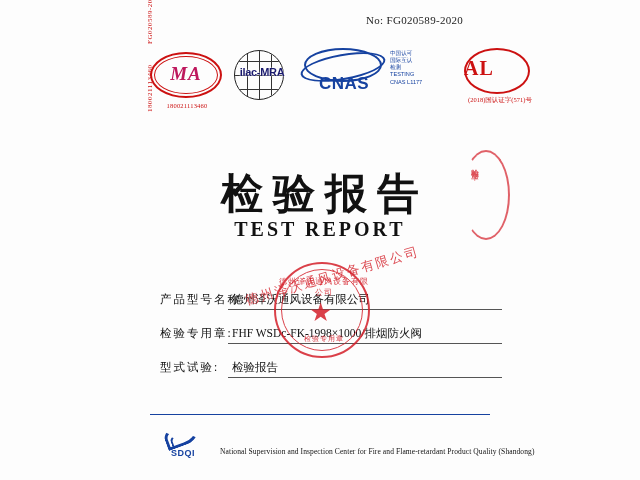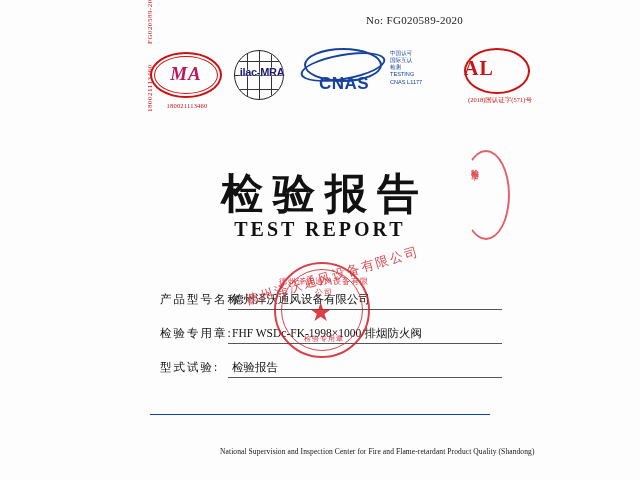--- a/index.html
+++ b/index.html
@@ -565,15 +565,20 @@
   <div class="seal-main">
     <div class="inner"></div>
     <div class="arc-top">德州泽沃通风设备有限公司</div>
     <div class="star">★</div>
     <div class="arc-bottom">检验专用章</div>
   </div>
 
   <div class="seal-diag">德州泽沃通风设备有限公司</div>
 
   <div class="footer-rule"></div>
+  <div class="sdqi-logo">
+    <div class="swoosh"></div>
+    <div class="swoosh2"></div>
+    <div class="word">SDQI</div>
+  </div>
   <div class="footer-en">National Supervision and Inspection Center for Fire and Flame-retardant Product Quality (Shandong)</div>
 
 </div>
 
 </body></html>

